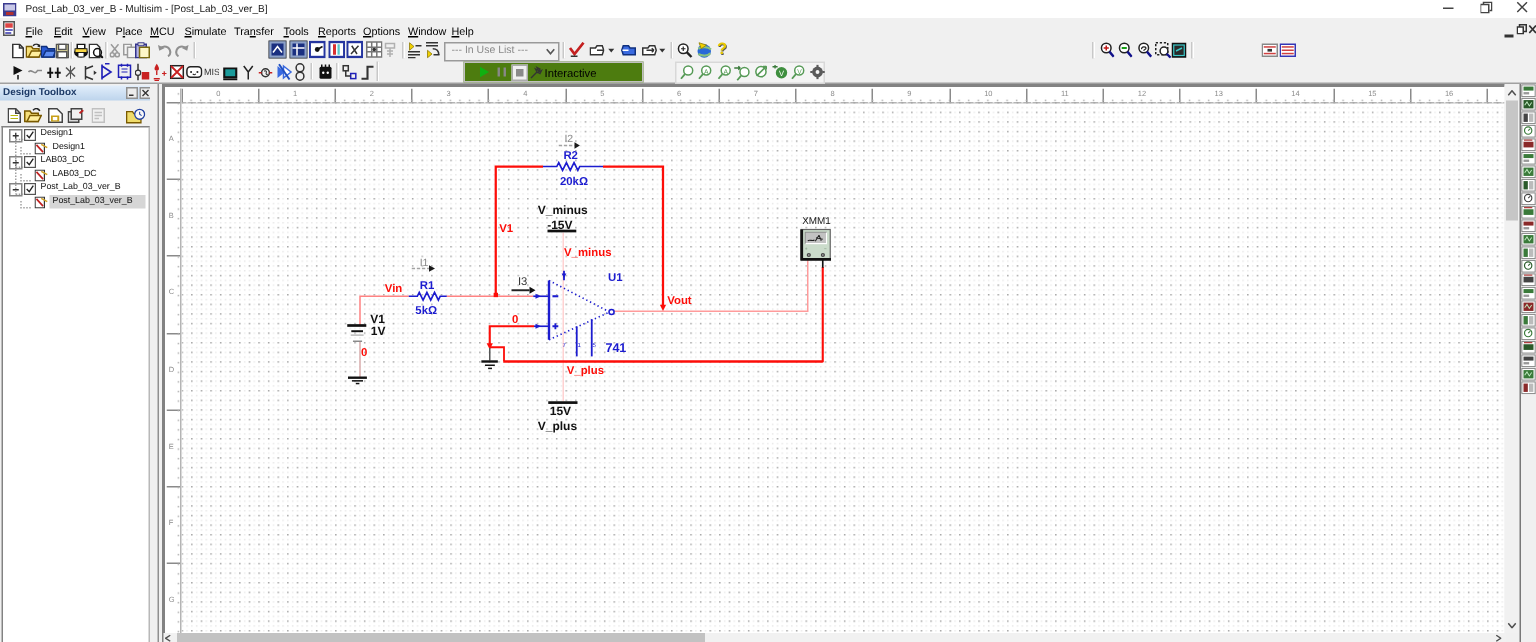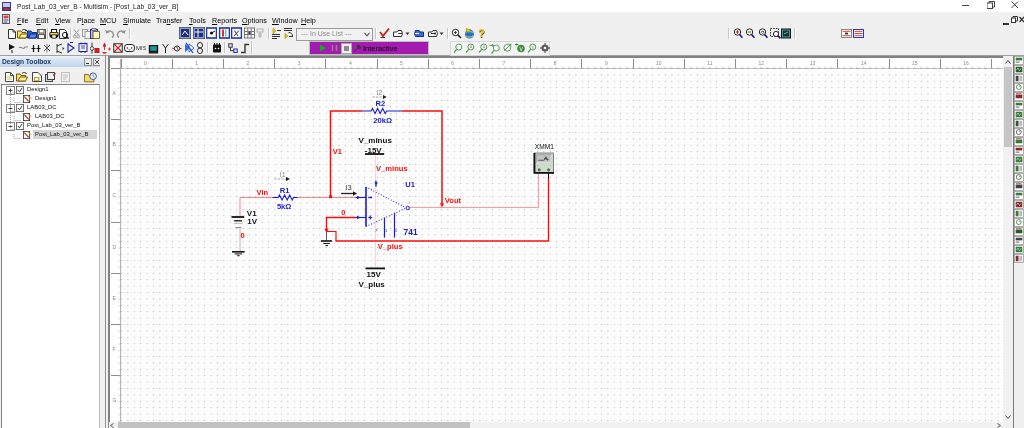--- a/index.html
+++ b/index.html
@@ -334,21 +334,21 @@
 <svg class="abs" style="left:228px;top:17px" width="10" height="11" viewBox="0 0 10 11">
       <rect x="0.8" y="0.8" width="3.4" height="3.4" fill="none" stroke="#333"></rect>
       <rect x="5.8" y="6 " width="3.4" height="3.4" fill="none" stroke="#2020b8"></rect>
       <path d="M2.5 4.2 V7.7 H5.8" fill="none" stroke="#333"></path>
     </svg>
 <svg class="abs" style="left:240px;top:17px" width="10" height="11" viewBox="0 0 10 11">
       <path d="M1 9.5 H5 V1.5 H9" fill="none" stroke="#333" stroke-width="1.4"></path>
     </svg>
 <div class="abs" style="left:251px;top:15px;width:1px;height:13px;background:#c8c8c8;border-right:1px solid #fff;"></div>
 
-<div class="abs" style="left:309px;top:15px;width:118px;height:12px;background:#a21caf;border:1px solid #c0c0c0;">
+<div class="abs" style="left:309px;top:15px;width:118px;height:12px;background:#4d7c0f;border:1px solid #c0c0c0;">
   <svg class="abs" style="left:9px;top:2px" width="8" height="8" viewBox="0 0 8 8">
         <path d="M1 0.5 L7 4 L1 7.5 Z" fill="#10b010"></path>
       </svg>
   <svg class="abs" style="left:21px;top:2px" width="7" height="8" viewBox="0 0 7 8">
         <path d="M1.5 1 V7 M5.5 1 V7" stroke="#888" stroke-width="1.6"></path>
       </svg>
   <div class="abs" style="left:31px;top:1px;width:9px;height:9px;background:#f0f0f0;border:1px solid #aaa;">
         <div class="abs" style="left:2px;top:2px;width:5px;height:5px;background:#8a8a8a;"></div>
       </div>
   <svg class="abs" style="left:43px;top:1px" width="9" height="10" viewBox="0 0 9 10">

